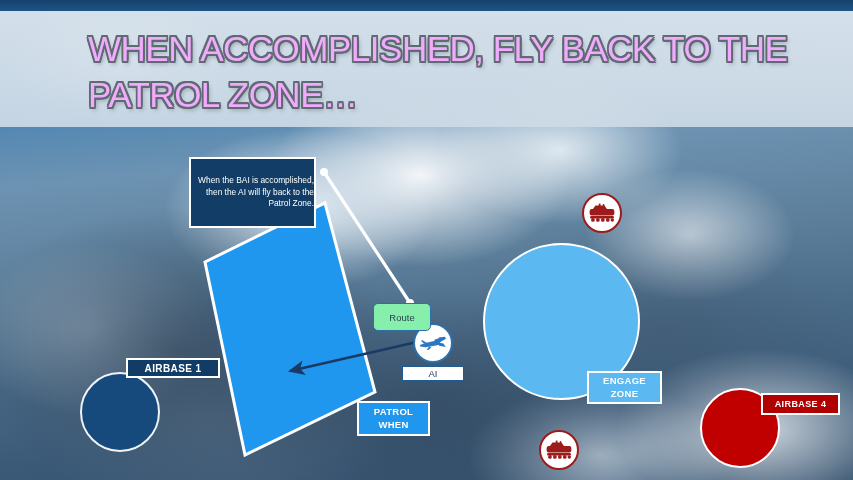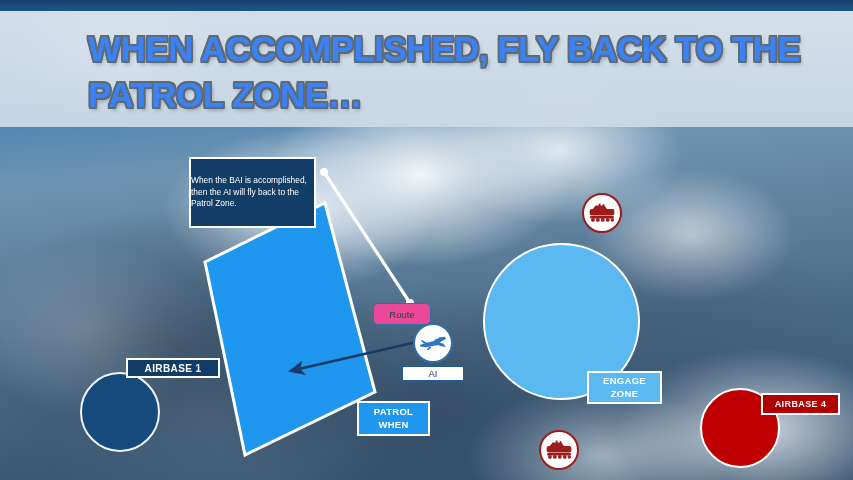--- a/index.html
+++ b/index.html
@@ -30,22 +30,22 @@
   }
   .sky-top-blue{position:absolute;left:0;top:0;width:853px;height:132px;
        background:linear-gradient(180deg,#1d5f9e 0%, #2b6ea8 40%, #4d87b8 100%);}
 
   
   .top-bar{position:absolute;left:0;top:0;width:853px;height:11px;
            background:linear-gradient(180deg,#16416b,#1d5487);}
   .title-banner{position:absolute;left:0;top:11px;width:853px;height:116px;
            background:linear-gradient(180deg,rgba(223,231,238,.93) 0%,rgba(214,225,235,.93) 55%,rgba(205,218,230,.93) 100%);}
   .title-text{position:absolute;left:88px;top:26px;width:740px;
-           font-size:35px;font-weight:bold;line-height:1.30;letter-spacing:-0.5px;
-           color:#3b82f6;
+           font-size:35px;font-weight:normal;line-height:1.30;letter-spacing:-0.5px;
+           color:#f0abfc;
            text-shadow:
               -1.6px -1.6px 0 #5f6a72, 1.6px -1.6px 0 #5f6a72,
               -1.6px  1.6px 0 #5f6a72, 1.6px  1.6px 0 #5f6a72,
                0px -1.8px 0 #5f6a72, 0px 1.8px 0 #5f6a72,
               -1.8px 0 0 #5f6a72, 1.8px 0 0 #5f6a72,
                2px 3px 4px rgba(60,70,80,.45);}
 
   
   .engage-circle{position:absolute;left:483px;top:243px;width:157px;height:157px;
       border-radius:50%;background:#5cb8f0;border:2px solid #ffffff;box-sizing:border-box;}
@@ -53,34 +53,34 @@
   
   .airbase1-circle{position:absolute;left:80px;top:372px;width:80px;height:80px;border-radius:50%;
       background:#174a7c;border:2px solid #eef3f8;box-sizing:border-box;}
   .airbase4-circle{position:absolute;left:700px;top:388px;width:80px;height:80px;border-radius:50%;
       background:#c00000;border:2px solid #ffffff;box-sizing:border-box;}
 
   
   .callout{position:absolute;left:189px;top:157px;width:127px;height:71px;
       background:#123d66;border:2px solid #ffffff;box-sizing:border-box;
       display:flex;align-items:center;justify-content:center;}
-  .callout span{color:#ffffff;font-size:8.4px;line-height:1.42;text-align:left;display:block;}
+  .callout span{color:#ffffff;font-size:8.4px;line-height:1.42;text-align:right;display:block;}
 
   
   .lbl{position:absolute;box-sizing:border-box;display:flex;align-items:center;
        justify-content:center;text-align:center;}
   .lbl-patrol{left:357px;top:401px;width:73px;height:35px;background:#1f97ef;
        border:2px solid #ffffff;color:#ffffff;font-size:9.5px;font-weight:bold;line-height:1.35;letter-spacing:.3px;}
   .lbl-engage{left:587px;top:371px;width:75px;height:33px;background:#5cb8f0;
        border:2px solid #ffffff;color:#ffffff;font-size:9.5px;font-weight:bold;line-height:1.35;letter-spacing:.3px;}
   .lbl-airbase1{left:126px;top:358px;width:94px;height:20px;background:#113c66;
        border:2px solid #ffffff;color:#ffffff;font-size:10px;font-weight:bold;letter-spacing:.4px;}
   .lbl-airbase4{left:761px;top:393px;width:79px;height:22px;background:#b00000;
        border:2px solid #ffffff;color:#ffffff;font-size:9px;font-weight:bold;letter-spacing:.4px;text-align:center;}
-  .lbl-route{left:373px;top:303px;width:58px;height:22px;background:#ec4899;
+  .lbl-route{left:373px;top:303px;width:58px;height:28px;background:#86efac;
        border:1.6px solid #2e6fa8;border-radius:5px;color:#2b3f52;font-size:9.5px;}
   .lbl-ai{left:402px;top:366px;width:62px;height:15px;background:#ffffff;
        border:1.6px solid #1f5c93;color:#1b3consistent;color:#1b3a5c;font-size:9.5px;}
 
   
   .ac-marker{position:absolute;left:413px;top:323px;width:40px;height:40px;border-radius:50%;
        background:#ffffff;border:2.5px solid #2e6fa8;box-sizing:border-box;
        display:flex;align-items:center;justify-content:center;}
   
   .tgt{position:absolute;width:40px;height:40px;border-radius:50%;background:#ffffff;

